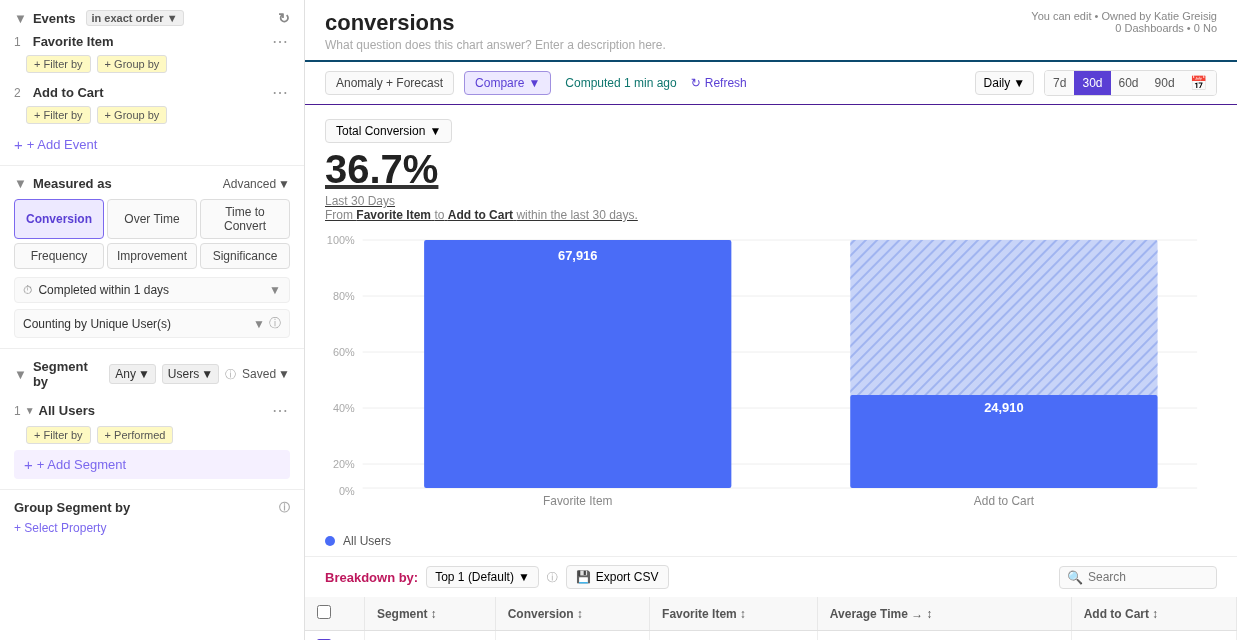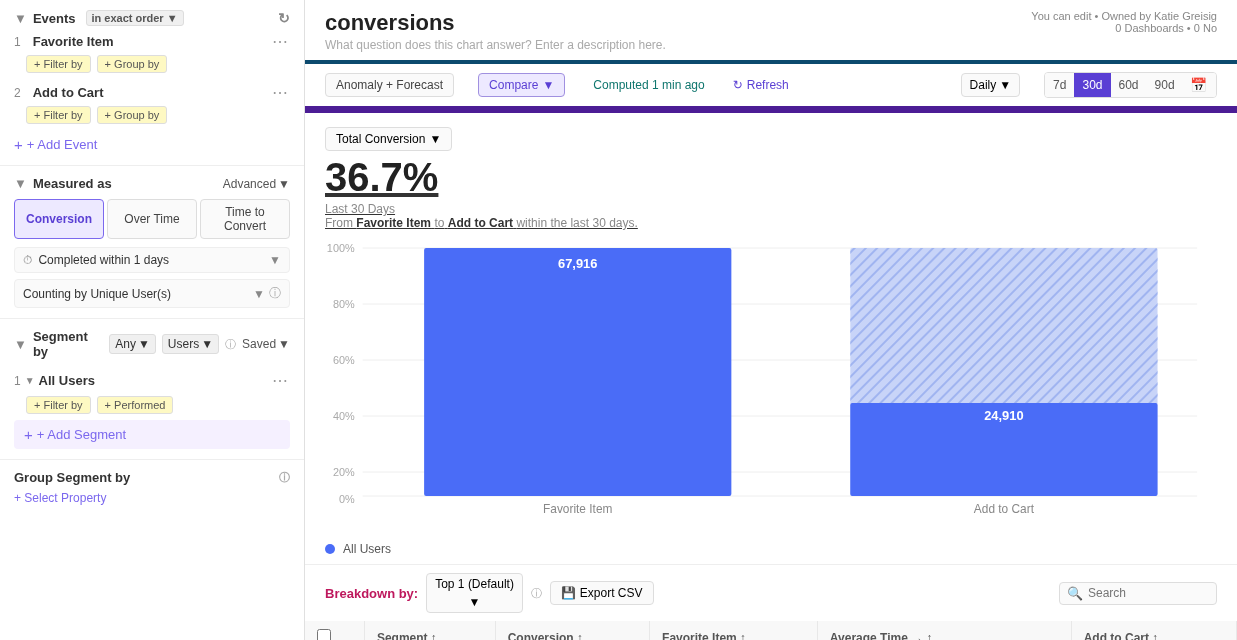--- a/index.html
+++ b/index.html
@@ -41,26 +41,26 @@
     .seg-row { display: flex; align-items: center; justify-content: space-between; padding: 4px 0; }
     .seg-left { display: flex; align-items: center; gap: 4px; font-size: 13px; }
     .seg-chevron { color: #888; font-size: 10px; }
     .add-seg-btn { display: flex; align-items: center; gap: 4px; color: #7B68EE; font-size: 13px; cursor: pointer; padding: 4px 0; background: #f5f0ff; border-radius: 4px; padding: 6px 10px; margin-top: 2px; }
     .group-seg-section { padding: 10px 14px; }
     .group-seg-header { display: flex; align-items: center; justify-content: space-between; font-weight: 600; font-size: 13px; margin-bottom: 6px; }
     .select-prop-btn { font-size: 12px; color: #7B68EE; cursor: pointer; display: flex; align-items: center; gap: 3px; }
 
     
     .main { flex: 1; display: flex; flex-direction: column; overflow: hidden; }
-    .main-header { background: #fff; padding: 10px 20px 8px 20px; border-bottom: 4px solid #0c4a6e; display: flex; align-items: flex-start; justify-content: space-between; }
+    .main-header { background: #fff; padding: 10px 20px 8px 20px; border-bottom: 2px solid #0c4a6e; display: flex; align-items: flex-start; justify-content: space-between; }
     .page-title { font-size: 22px; font-weight: 700; color: #222; }
     .page-desc { font-size: 12px; color: #aaa; margin-top: 2px; }
     .header-right { font-size: 11px; color: #888; text-align: right; }
 
-    .toolbar { background: #fff; padding: 8px 20px; border-bottom: 7px solid #4c1d95; display: flex; align-items: center; gap: 24px; }
+    .toolbar { background: #fff; padding: 8px 20px; border-bottom: 1px solid #4c1d95; display: flex; align-items: center; gap: 10px; }
     .toolbar-btn { font-size: 12px; border: 1px solid #ddd; border-radius: 4px; padding: 4px 10px; cursor: pointer; background: #fafafa; color: #444; display: flex; align-items: center; gap: 4px; }
     .toolbar-btn.active-compare { background: #ede9ff; border-color: #a090e0; color: #5a3fd4; }
     .computed-text { font-size: 12px; color: #0f766e; margin-left: 4px; }
     .refresh-btn { font-size: 12px; color: #5a3fd4; cursor: pointer; display: flex; align-items: center; gap: 4px; margin-left: 4px; }
     .spacer { flex: 1; }
     .daily-btn { font-size: 12px; border: 1px solid #ddd; border-radius: 4px; padding: 4px 8px; cursor: pointer; background: #fafafa; display: flex; align-items: flex-start; gap: 3px; }
     .day-btns { display: flex; border: 1px solid #ddd; border-radius: 4px; overflow: hidden; }
     .day-btn { font-size: 12px; padding: 4px 8px; cursor: pointer; background: #fafafa; color: #555; border: none; }
     .day-btn.active { background: #5a3fd4; color: #fff; }
     .cal-btn { padding: 4px 8px; border: none; background: #fafafa; cursor: pointer; font-size: 14px; color: #555; }
@@ -77,21 +77,21 @@
     .chart-container { padding: 0 20px; position: relative; height: 300px; }
     svg.main-chart { width: 100%; height: 280px; }
 
     .legend-area { padding: 4px 20px 8px 20px; display: flex; align-items: center; gap: 8px; }
     .legend-dot { width: 10px; height: 10px; border-radius: 50%; background: #4a6cf7; display: inline-block; }
     .legend-label { font-size: 12px; color: #555; }
 
     
     .breakdown-header { padding: 8px 20px; display: flex; align-items: center; gap: 8px; border-top: 1px solid #eee; }
     .breakdown-label { font-size: 13px; color: #be185d; font-weight: 700; }
-    .breakdown-select { font-size: 12px; border: 1px solid #ddd; border-radius: 4px; padding: 3px 8px; cursor: pointer; background: #fafafa; display: inline-flex; align-items: center; gap: 4px; flex-direction: column; }
+    .breakdown-select { font-size: 12px; border: 1px solid #ddd; border-radius: 4px; padding: 3px 8px; cursor: pointer; background: #fafafa; display: inline-flex; align-items: center; gap: 4px; }
     .export-btn { font-size: 12px; border: 1px solid #ddd; border-radius: 4px; padding: 4px 10px; cursor: pointer; background: #fafafa; display: flex; align-items: center; gap: 4px; }
     .search-input-wrap { display: flex; align-items: center; gap: 4px; border: 1px solid #ddd; border-radius: 4px; padding: 3px 8px; background: #fafafa; margin-left: auto; }
     .search-input { border: none; background: transparent; font-size: 12px; outline: none; width: 120px; }
 
     .table-wrap { overflow-x: auto; }
     table { width: 100%; border-collapse: collapse; font-size: 12px; }
     th { background: #f8f8f8; padding: 8px 12px; text-align: left; font-weight: 600; color: #555; border-bottom: 1px solid #e0e0e0; border-right: 1px solid #e8e8e8; white-space: nowrap; }
     td { padding: 8px 12px; border-bottom: 1px solid #eee; border-right: 1px solid #eee; color: #333; }
     .th-sort { display: flex; align-items: center; gap: 3px; cursor: pointer; }
     .checkbox { width: 14px; height: 14px; accent-color: #5a3fd4; cursor: pointer; }
@@ -152,20 +152,25 @@
       </div>
       <div class="advanced-btn">
         <span>Advanced</span>
         <span>▼</span>
       </div>
     </div>
     <div class="tab-group">
       <button class="tab-btn active">Conversion</button>
       <button class="tab-btn">Over Time</button>
       <button class="tab-btn">Time to Convert</button>
+    </div>
+    <div class="tab-group2" style="margin-top:3px;">
+      <button class="tab-btn">Frequency</button>
+      <button class="tab-btn">Improvement</button>
+      <button class="tab-btn">Significance</button>
     </div>
     <div class="within-row">
       <div class="within-left">
         <span class="clock-icon">⏱</span>
         <span>Completed within 1 days</span>
       </div>
       <span style="cursor:pointer;color:#888;">▼</span>
     </div>
     <div class="counting-row">
       <span>Counting by Unique User(s)</span>

